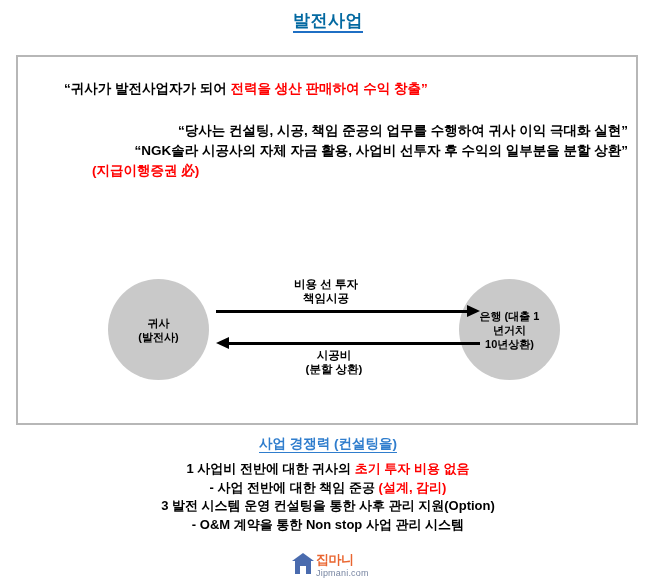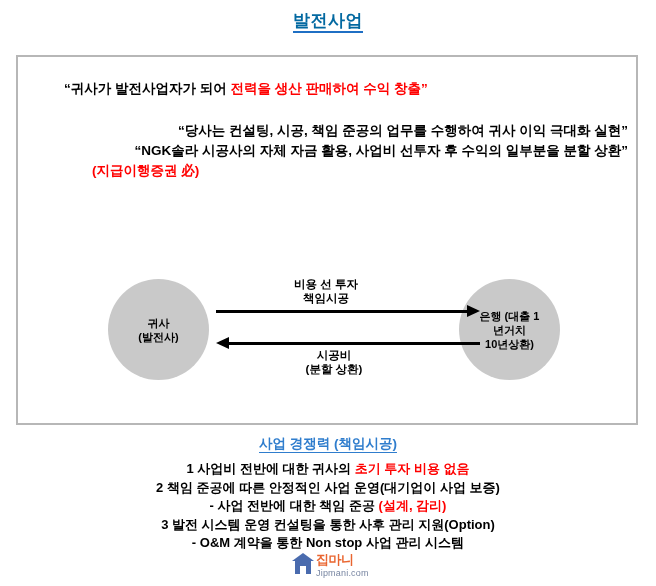--- a/index.html
+++ b/index.html
@@ -297,33 +297,30 @@
 
     <div class="arrow-label label-bottom">
       <div>시공비</div>
       <div>(분할 상환)</div>
     </div>
 
   </div>
 </div>
 
 <div class="section-title">
-  <span>사업 경쟁력 (책임시공)</span>
+  <span>사업 경쟁력 (컨설팅을)</span>
 </div>
 
 <div class="bullets">
 
   <div class="b-line">
     <span>1 사업비 전반에 대한 귀사의 </span><span class="red">초기 투자 비용 없음</span>
   </div>
 
 
-  <div class="b-line">
-    <span>2 책임 준공에 따른 안정적인 사업 운영(대기업이 사업 보증)</span>
-  </div>
 
   <div class="b-line">
     <span>- 사업 전반에 대한 책임 준공 </span><span class="red">(설계, 감리)</span>
   </div>
 
   <div class="b-line">
     <span>3 발전 시스템 운영 컨설팅을 통한 사후 관리 지원(Option)</span>
   </div>
 
   <div class="b-line">

